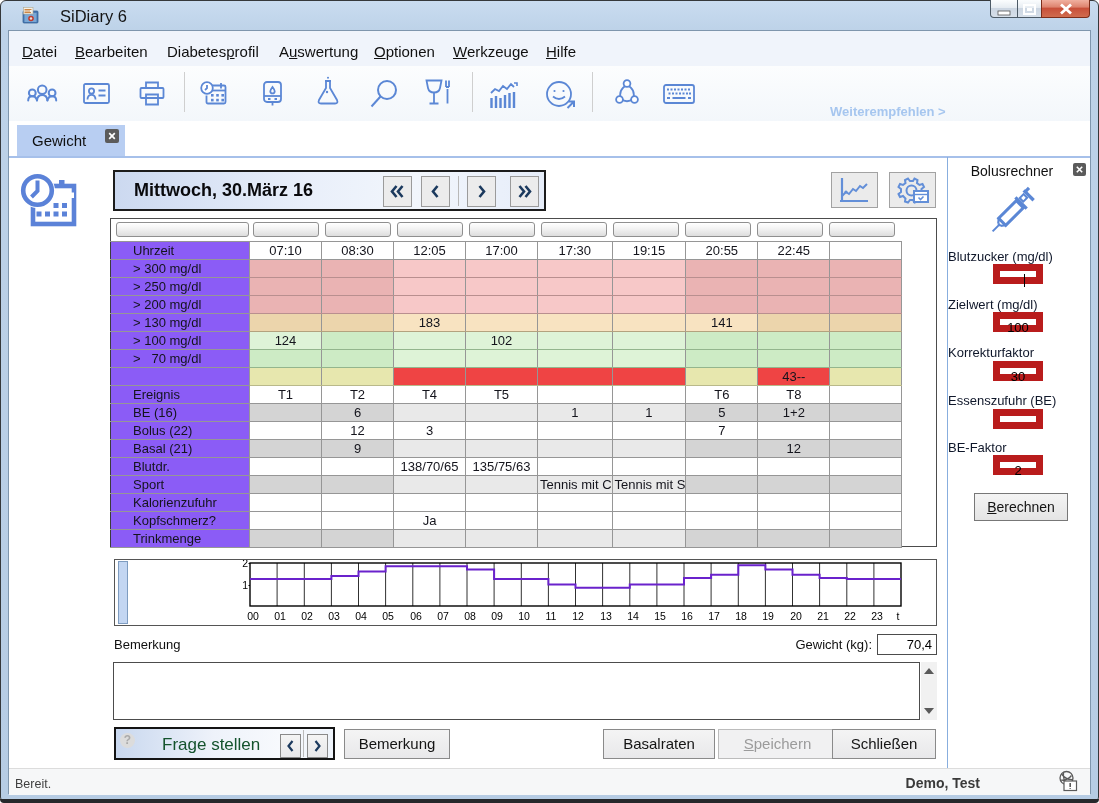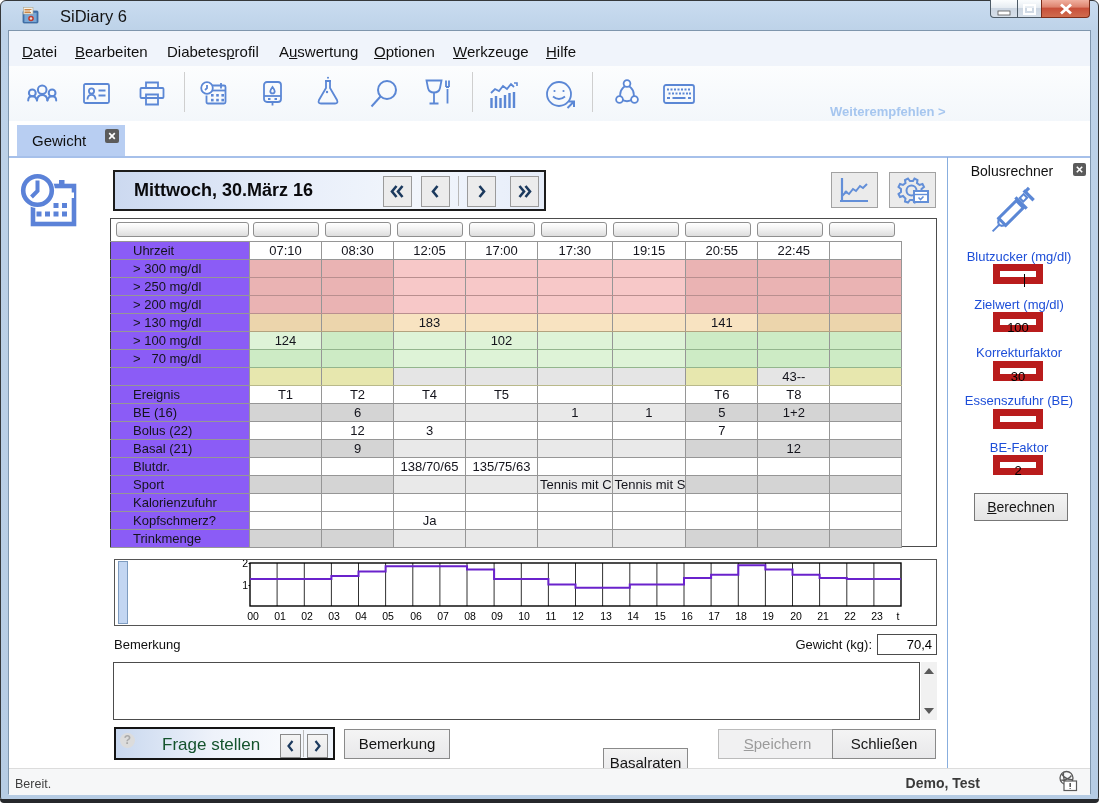--- a/index.html
+++ b/index.html
@@ -42,40 +42,40 @@
 #grid tr.pink td.a{background:#eab3b3;}
 #grid tr.pink td.b{background:#f7c8c8;}
 #grid tr.tan td{border-bottom-color:#b3a27e;border-top-color:#b3a27e;}
 #grid tr.tan td.a{background:#ecd5ac;}
 #grid tr.tan td.b{background:#f8e3c1;}
 #grid tr.grn td{border-bottom-color:#93b58d;border-top-color:#93b58d;}
 #grid tr.grn td.a{background:#cdebc5;}
 #grid tr.grn td.b{background:#def3d7;}
 #grid tr.yel td{border-bottom-color:#b9b98a;}
 #grid tr.yel td.a{background:#e7e7ae;}
-#grid tr.yel td.b{background:#e5e5e5;}
+#grid tr.yel td.b{background:#ef4444;}
 #grid td.ga{background:#d4d4d4;}
 #grid td.gb{background:#e9e9e9;}
 #grid td.lft{text-align:left;padding-left:2px;}
 
 #graphwrap{left:114px;top:559px;width:823px;height:67px;border:1px solid #555;box-sizing:border-box;background:#fff;}
 #graphbar{position:absolute;left:3px;top:1px;width:10px;height:63px;background:#c3d6f2;border:1px solid #7e9cc0;box-sizing:border-box;}
 
 #bemlabel{left:114px;top:637px;font-size:13px;color:#101010;}
 #gewlabel{left:772px;top:637px;width:100px;text-align:right;font-size:13px;color:#101010;}
 #gewbox{left:877px;top:634px;width:60px;height:21px;border:1px solid #4c4c4c;box-sizing:border-box;font-size:13px;text-align:right;line-height:19px;padding-right:4px;}
 #bemarea{left:113px;top:662px;width:807px;height:58px;border:1px solid #4c4c4c;box-sizing:border-box;background:#fff;}
 #bemscroll{left:921px;top:662px;width:16px;height:58px;background:#f1f1f1;}
 #fragebox{left:114px;top:727px;width:221px;height:33px;border:2px solid #141414;box-sizing:border-box;background:linear-gradient(90deg,#c9d8ef 0%,#eef2fa 45%,#f7f9fd 75%,#eff4fb 100%);}
 .btn{position:absolute;box-sizing:border-box;border:1px solid #8a8a8a;background:linear-gradient(180deg,#f4f4f4,#e8e8ea);font-size:15px;color:#141414;text-align:center;}
 
 #divider{left:947px;top:157px;width:1px;height:611px;background:#88aede;}
 #ptitle{left:948px;top:163px;width:128px;text-align:center;font-size:14px;color:#101010;}
 #px{left:1073px;top:163px;width:13px;height:13px;background:#5b5b5b;border-radius:2px;color:#fff;font-size:9px;font-weight:bold;text-align:center;line-height:13px;}
-.plabel{position:absolute;left:948px;width:142px;text-align:center;font-size:13px;color:#1d4ed8;}
+.plabel{position:absolute;left:948px;width:142px;font-size:13px;color:#0f172a;}
 .pinput{position:absolute;left:993px;width:50px;height:20px;border:7px solid #b91c1c;box-sizing:border-box;font-size:13px;text-align:center;line-height:18px;background:#fff;}
 #berechnen{left:974px;top:493px;width:94px;height:28px;box-sizing:border-box;border:1px solid #777;background:linear-gradient(180deg,#f4f4f4,#e4e4e4);font-size:14px;color:#141414;text-align:center;line-height:26px;}
 
 #statusbar{left:9px;top:768px;width:1081px;height:26px;background:#f6f7f8;border-top:1px solid #dcdcdc;}
 #stl{position:absolute;left:6px;top:8px;font-size:12.5px;color:#3f3f3f;}
 #str{position:absolute;left:780px;top:6px;width:191px;text-align:right;font-size:14px;font-weight:bold;color:#3a3a3a;}
 </style></head>
 <body>
 <div class="abs" id="frame"></div>
 <div class="abs" id="client"></div>
@@ -569,21 +569,21 @@
 <div class="abs" style="left:120px;top:733px;width:15px;height:15px;border-radius:50%;background:#dcdcdc;color:#aaa;font-size:12px;font-weight:bold;text-align:center;line-height:15px;">?</div>
 <div class="abs" style="left:162px;top:735px;font-size:17px;color:#14532d;">Frage stellen</div>
 <div class="abs" style="left:303px;top:730px;width:1px;height:27px;background:#bbb;"></div>
 <div class="btn" style="left:280px;top:734px;width:21px;height:24px;"><svg width="19" height="22" viewBox="0 0 19 22">
       <path d="M11.5 6 L7.5 11 L11.5 16" fill="none" stroke="#1c3a5e" stroke-width="2.2"></path>
     </svg></div>
 <div class="btn" style="left:307px;top:734px;width:21px;height:24px;"><svg width="19" height="22" viewBox="0 0 19 22">
       <path d="M7.5 6 L11.5 11 L7.5 16" fill="none" stroke="#1c3a5e" stroke-width="2.2"></path>
     </svg></div>
 <div class="btn" style="left:344px;top:729px;width:106px;height:30px;line-height:28px;">Bemerkung</div>
-<div class="btn" style="left:603px;top:748px;width:85px;height:30px;line-height:28px;">Basalraten</div>
+<div class="btn" style="left:603px;top:729px;width:112px;height:30px;line-height:28px;">Basalraten</div>
 <div class="btn" style="left:718px;top:729px;width:119px;height:30px;line-height:28px;color:#9b9b9b;border-color:#bcbcbc;background:#f1f1f2;"><u>S</u>peichern</div>
 <div class="btn" style="left:832px;top:729px;width:104px;height:30px;line-height:28px;">Schließen</div>
 <div class="abs" id="divider"></div>
 <div class="abs" id="ptitle">Bolusrechner</div>
 <div class="abs" id="px"><svg width="13" height="13">
       <path d="M3.8 3.8 L9.2 9.2 M9.2 3.8 L3.8 9.2" stroke="#fff" stroke-width="1.6"></path>
     </svg></div>
 <svg class="abs" style="left:985px;top:184px" width="60" height="54" viewBox="0 0 60 54">
 <g transform="translate(26,29) rotate(-45)" stroke="#5b87d5" fill="none">
 <path d="M-26 0 H-16.5" stroke-width="2"></path>

